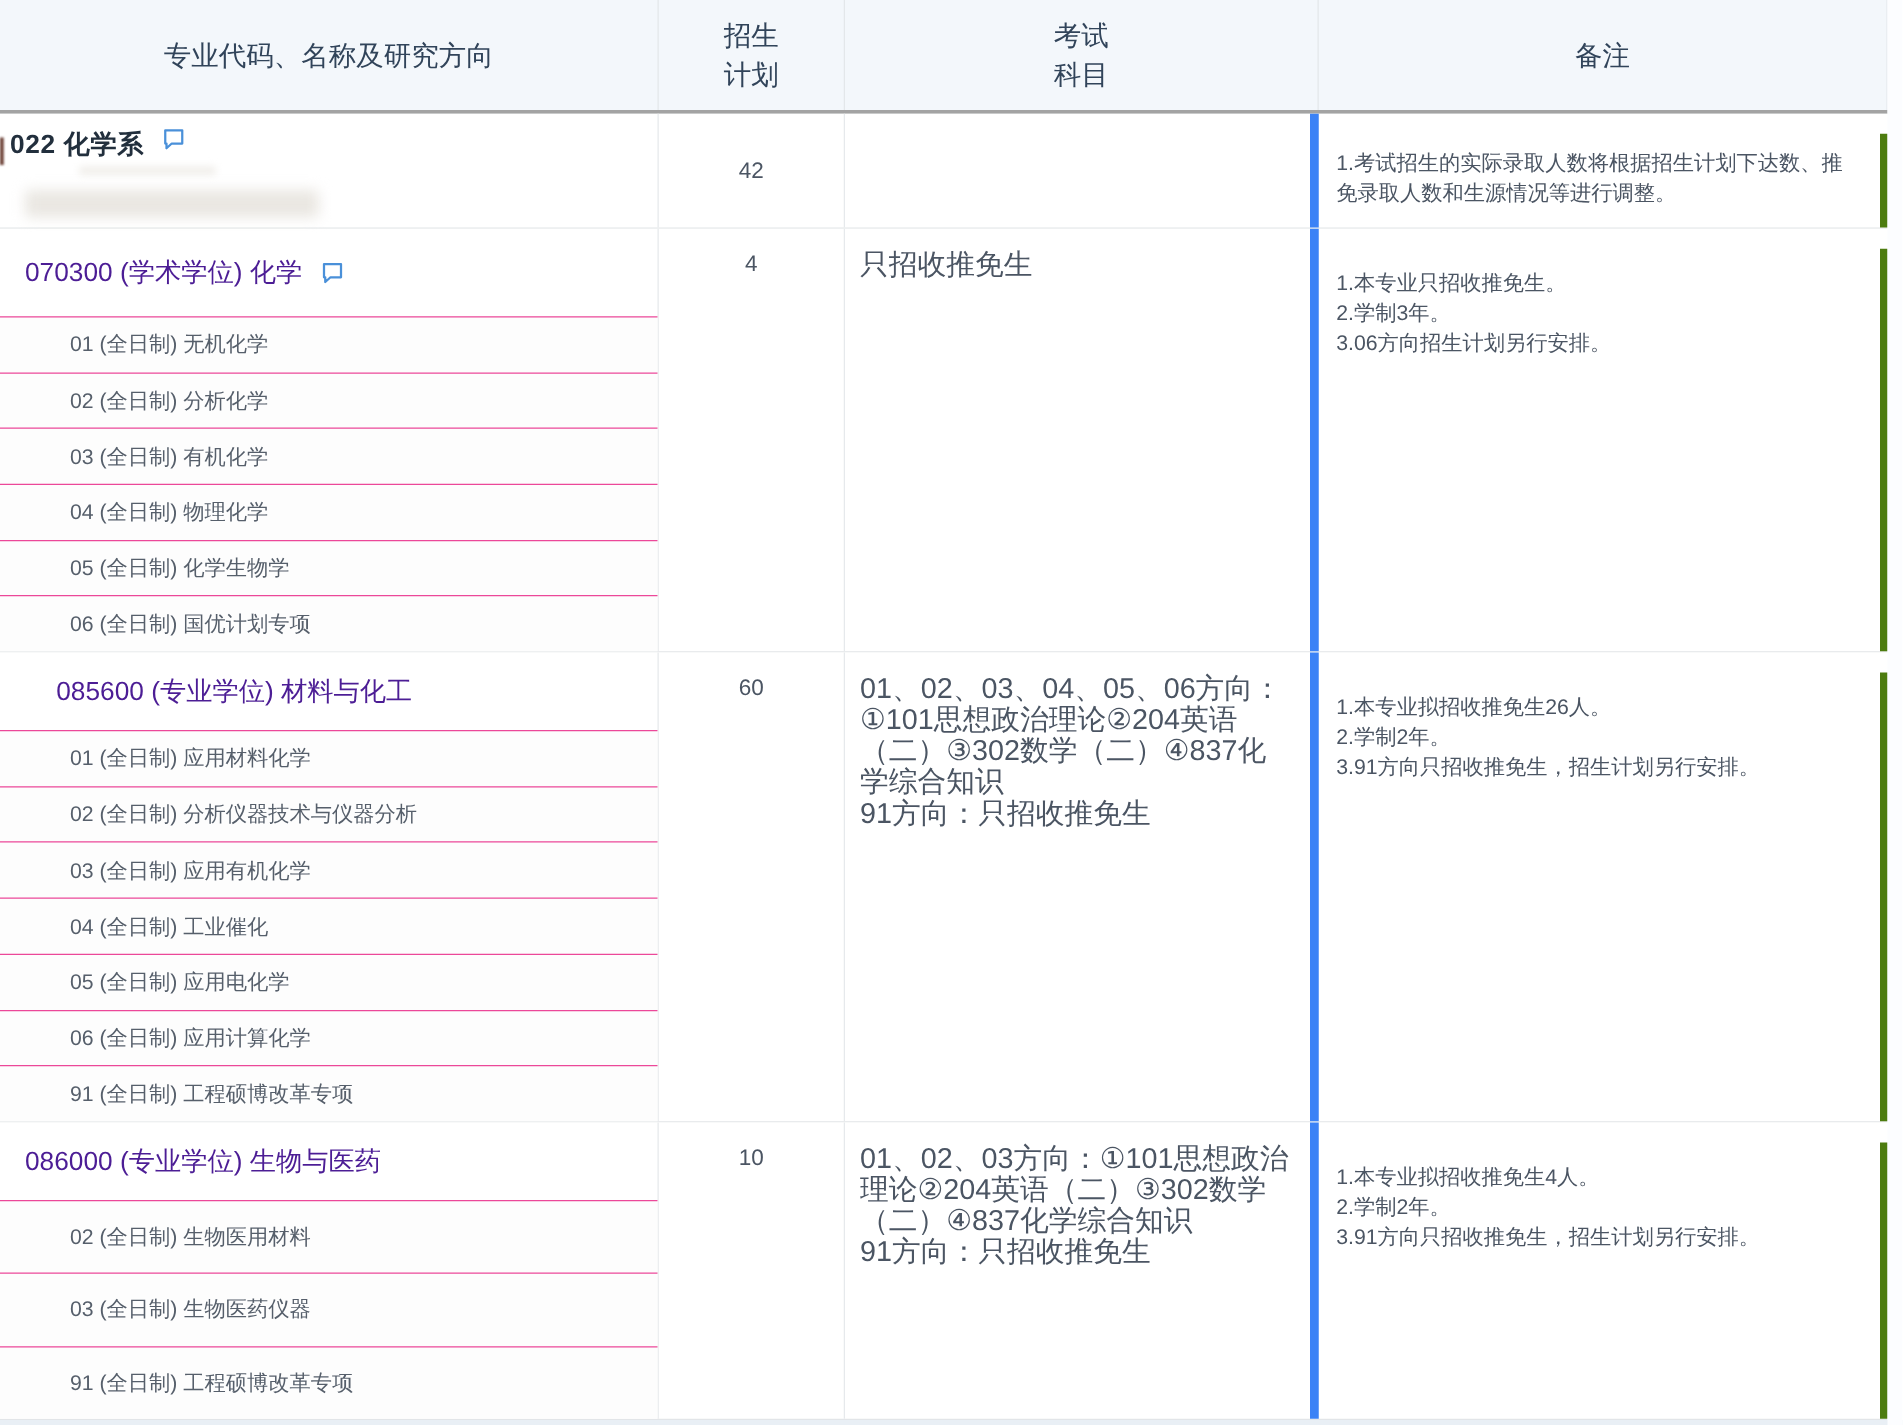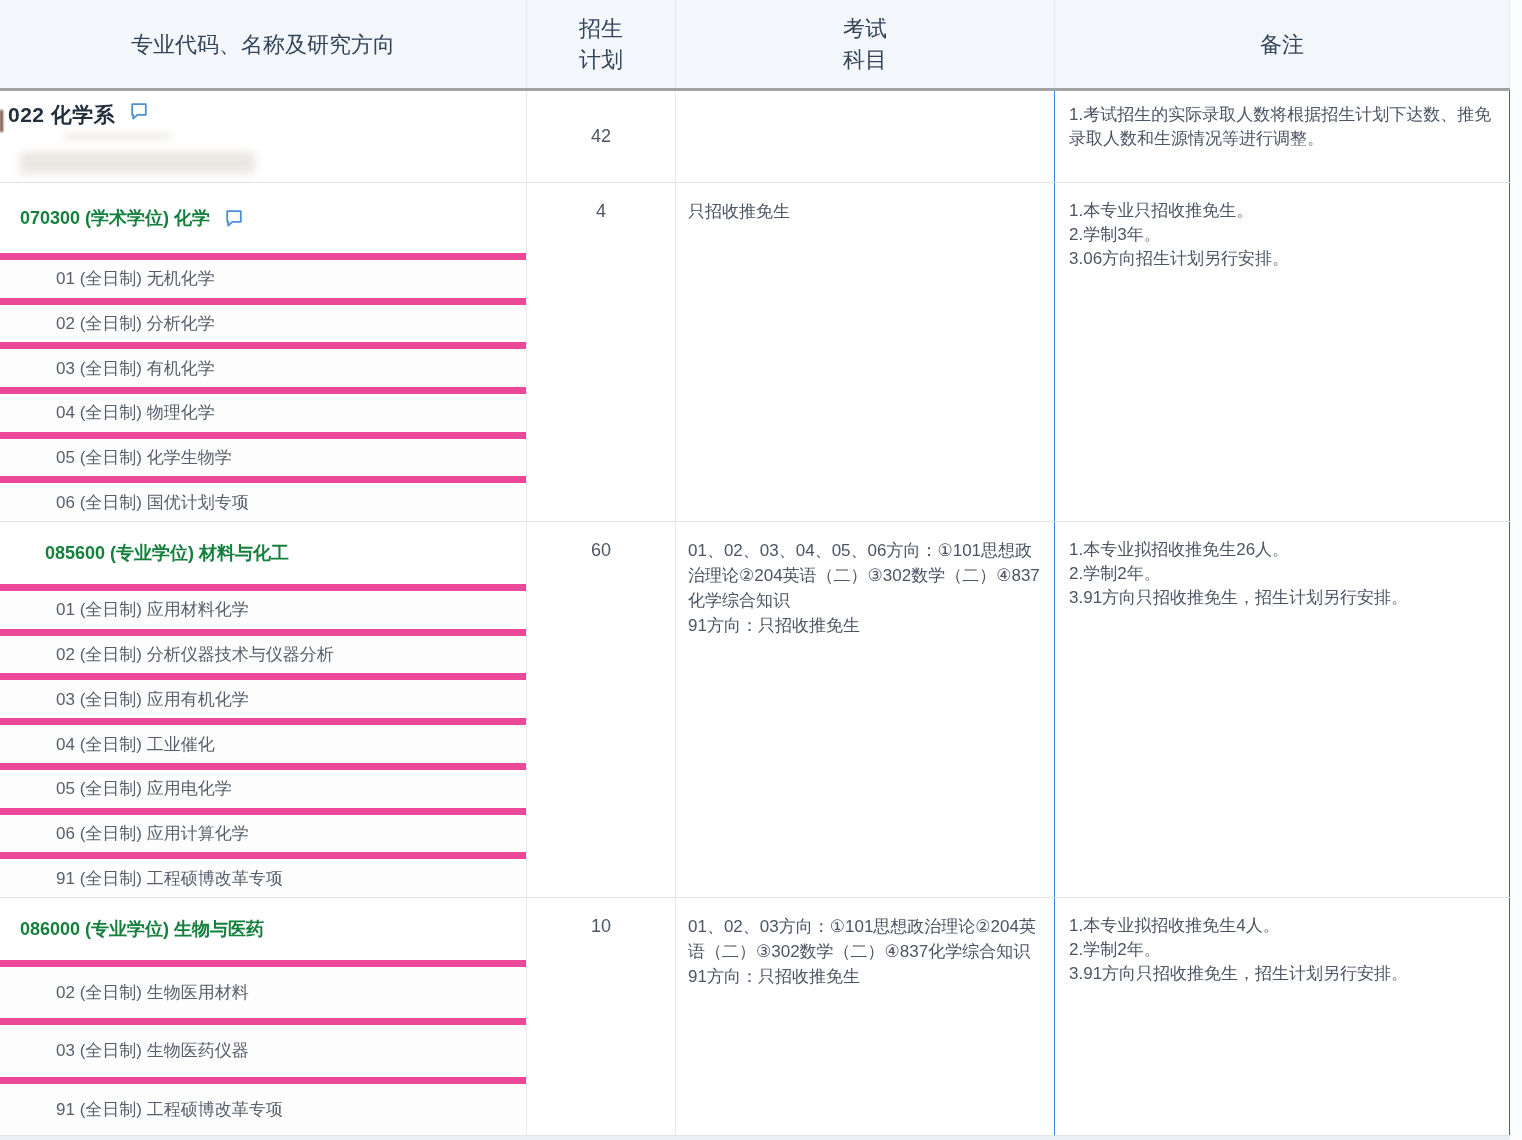--- a/index.html
+++ b/index.html
@@ -26,39 +26,39 @@
     display:grid;grid-template-columns:527px 149px 379px 455px;
     border-bottom:1px solid #e2e5e8;background:#fff;
   }
   .col-left{border-right:1px solid #e6e9ec;display:flex;flex-direction:column;min-width:0;}
   .col-plan{
     border-right:1px solid #e6e9ec;display:flex;justify-content:center;
     align-items:flex-start;padding-top:18px;color:#4b5563;font-size:18px;
   }
   .col-plan.center{align-items:center;padding-top:0;}
   .col-exam{
-    border-right:1px solid #3b82f6;padding:16px 14px 0 12px;color:#4b5563;
-    font-size:17px;line-height:25px;
+    border-right:7px solid #3b82f6;padding:16px 14px 0 12px;color:#4b5563;
+    font-size:23px;line-height:25px;
   }
   .col-exam .exam-text{white-space:pre-line;}
-  .col-remark{padding:16px 14px 0 14px;color:#4b5563;font-size:17px;line-height:24px;border-right:1px solid #4d7c0f;}
+  .col-remark{padding:16px 14px 0 14px;color:#4b5563;font-size:17px;line-height:24px;border-right:6px solid #4d7c0f;margin-top:16px;}
   .col-remark.first{padding-top:12px;}
   .remark-line{margin:0;}
   
   .dept-cell{padding:10px 0 0 8px;}
   .dept-head{display:flex;align-items:flex-start;}
   .dept-label{font-weight:bold;font-size:21px;color:#222f3d;letter-spacing:0.5px;}
   .blur-bar{width:235px;height:22px;margin:12px 0 0 12px;background:#eae7e2;filter:blur(5px);border-radius:3px;}
   .blur-bar.small{width:110px;height:7px;margin:4px 0 0 55px;background:#f1efeb;filter:blur(3px);}
   
   .program-row{display:flex;align-items:center;padding-left:20px;}
-  .program-label{font-weight:bold;color:#15803d;font-size:18px;}
+  .program-label{font-weight:normal;color:#4c1d95;font-size:21px;}
   .direction-row{
     flex:1;display:flex;align-items:center;padding-left:56px;
-    color:#565f6b;font-size:17px;border-top:7px solid #ec4899;background:#fdfdfd;
+    color:#565f6b;font-size:17px;border-top:1px solid #ec4899;background:#fdfdfd;
   }
   .comment-icon{margin-left:14px;display:inline-flex;cursor:pointer;}
   
   .bottom-strip{width:1522px;height:8px;background:#e9eff5;}
   .right-strip{position:absolute;right:0;top:0;width:12px;height:1140px;background:#fcfdff;}
   .edge-mark{position:absolute;left:0;top:110px;width:3px;height:22px;background:#6e4338;filter:blur(1px);}
 </style>
 </head>
 <body>
 

